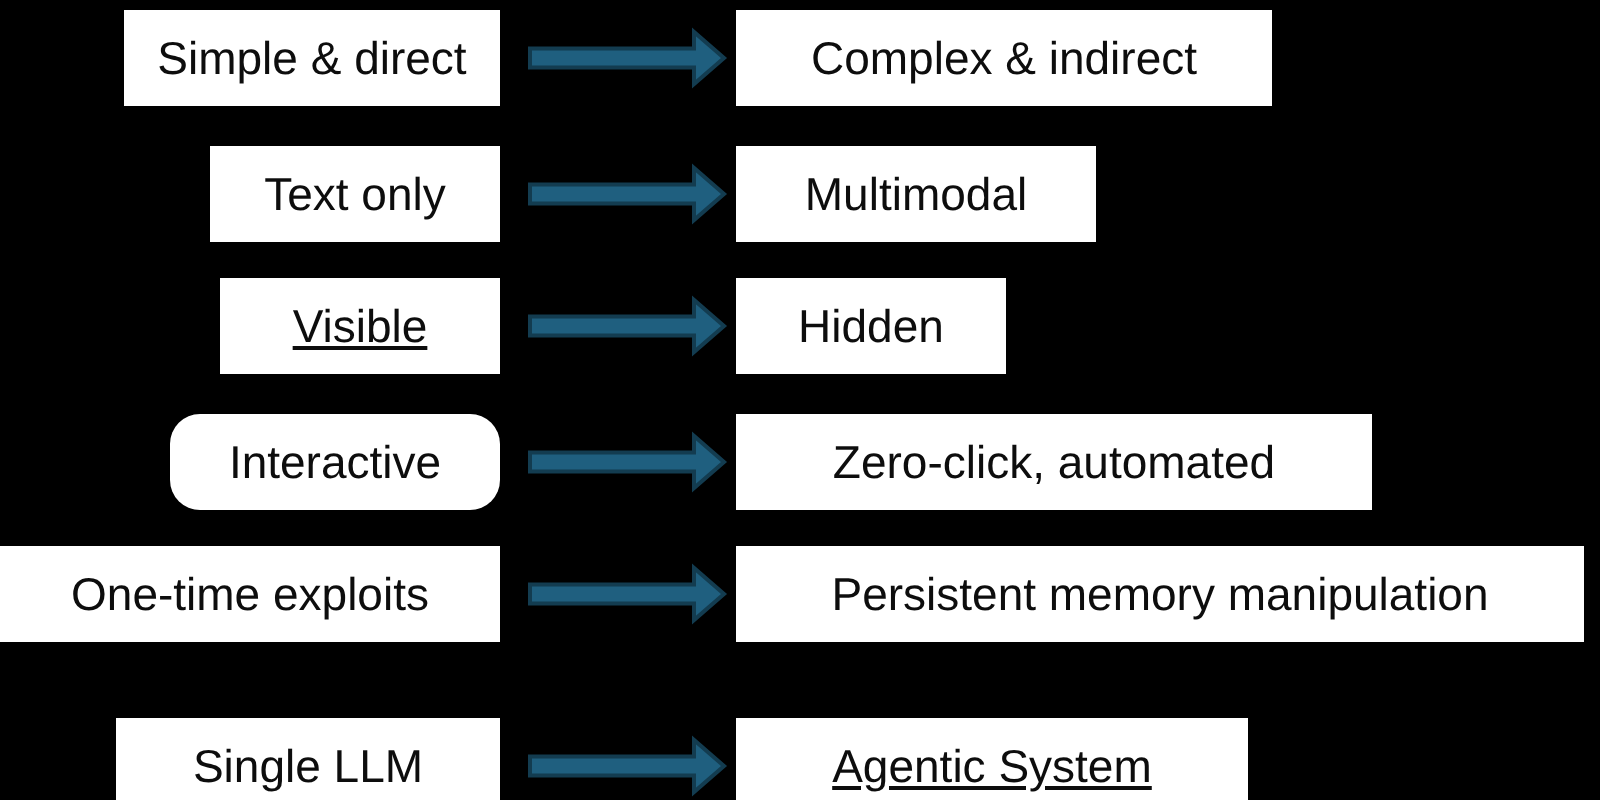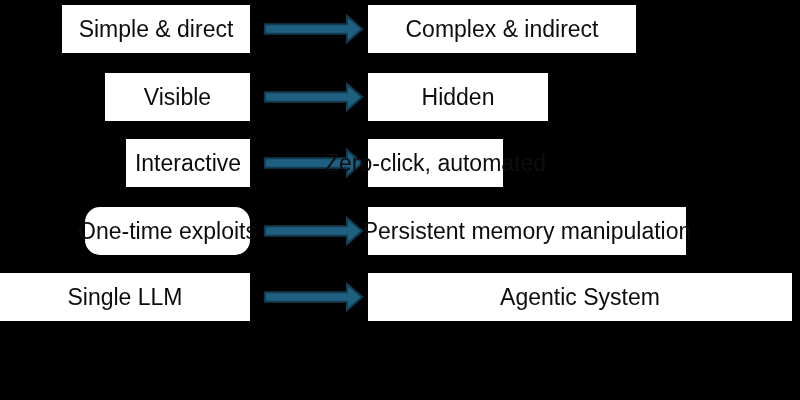--- a/index.html
+++ b/index.html
@@ -36,21 +36,21 @@
     align-items:center;
     justify-content:center;
     font-size:23px;
     line-height:1;
     white-space:nowrap;
   }
   .row:nth-child(1) .left-box{width:188px;}
   .row:nth-child(1) .right-box{width:268px;}
   .row:nth-child(2) .left-box{width:145px;}
   .row:nth-child(2) .right-box{width:180px;}
-  .row:nth-child(3) .left-box{width:124px;}
+  .row:nth-child(3) .left-box{width:140px;text-decoration:underline;}
   .row:nth-child(3) .right-box{width:135px;}
   .row:nth-child(4) .left-box{width:165px;border-radius:15px;}
   .row:nth-child(4) .right-box{width:318px;}
   .row:nth-child(5) .left-box{width:280px;}
   .row:nth-child(5) .right-box{width:424px;}
   .row:nth-child(6) .left-box{width:192px;}
   .row:nth-child(6) .right-box{width:256px;text-decoration:underline;}
   .arrow-svg{display:block;width:118px;height:48px;}
   .arrow-shape{
     fill:var(--arrow-fill);
@@ -75,20 +75,37 @@
         <path class="arrow-shape" d="M15,19.3 L97,19.3 L97,11 L112,24 L97,37 L97,28.7 L15,28.7 Z"></path>
       </svg>
     </div>
     <div class="right-cell">
       <div class="box right-box">
         <span>Complex &amp; indirect</span>
       </div>
     </div>
   </div>
 
+  <div class="row">
+    <div class="left-cell">
+      <div class="box left-box">
+        <span>Text only</span>
+      </div>
+    </div>
+    <div class="arrow-cell">
+      <svg class="arrow-svg" viewBox="0 0 118 48" xmlns="http://www.w3.org/2000/svg">
+        <path class="arrow-shape" d="M15,19.3 L97,19.3 L97,11 L112,24 L97,37 L97,28.7 L15,28.7 Z"></path>
+      </svg>
+    </div>
+    <div class="right-cell">
+      <div class="box right-box">
+        <span>Multimodal</span>
+      </div>
+    </div>
+  </div>
 
   <div class="row">
     <div class="left-cell">
       <div class="box left-box">
         <span>Visible</span>
       </div>
     </div>
     <div class="arrow-cell">
       <svg class="arrow-svg" viewBox="0 0 118 48" xmlns="http://www.w3.org/2000/svg">
         <path class="arrow-shape" d="M15,19.3 L97,19.3 L97,11 L112,24 L97,37 L97,28.7 L15,28.7 Z"></path>

